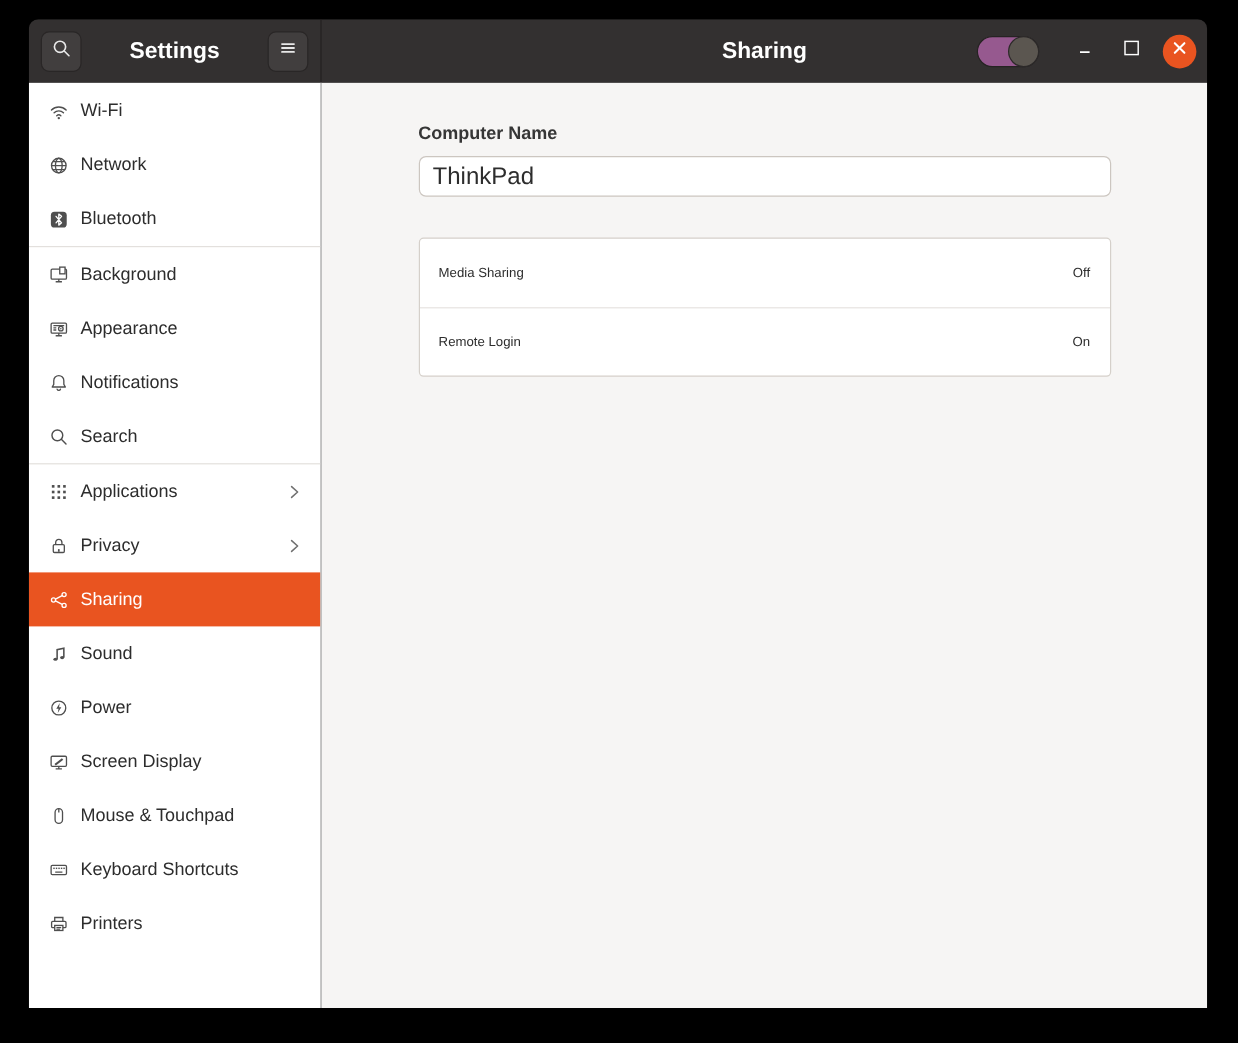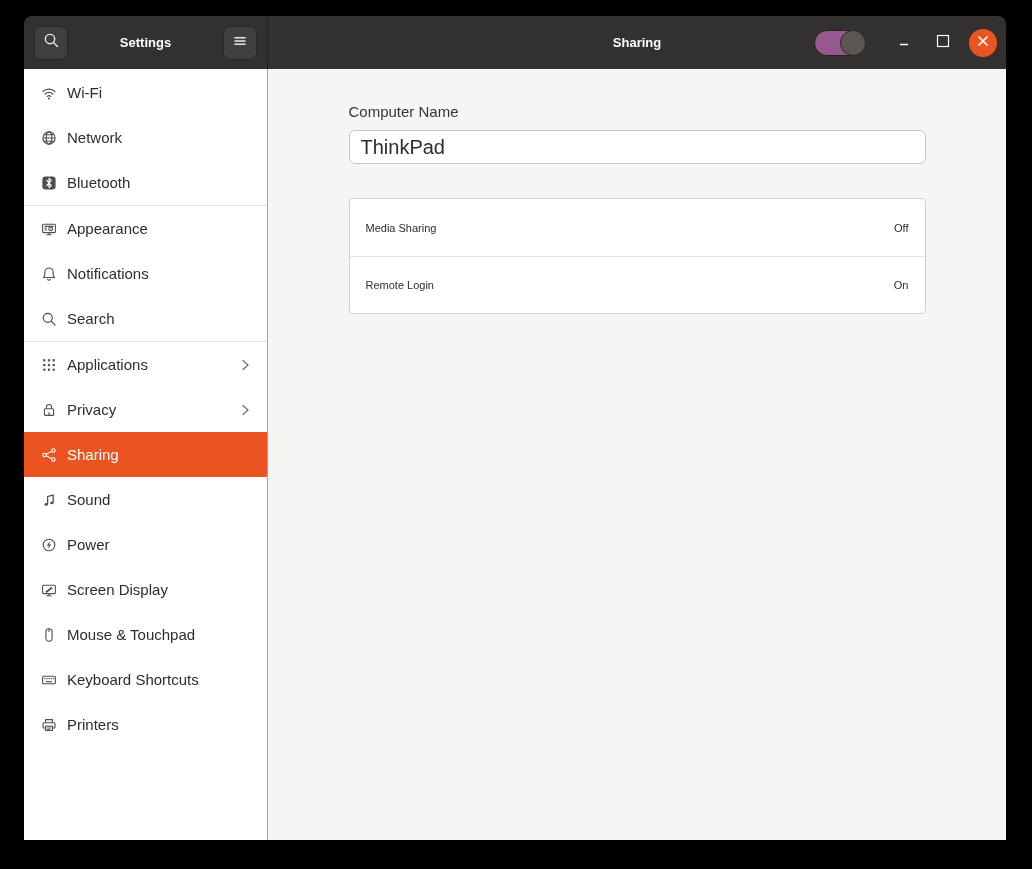--- a/index.html
+++ b/index.html
@@ -20,21 +20,21 @@
   .tb-left {
     width:244px; flex-shrink:0; display:flex; align-items:center;
     justify-content:space-between; padding:0 10px;
     border-right:1px solid #242121;
   }
   .tb-btn {
     width:34px; height:34px; background:#413e3e; border:1px solid #292626;
     border-radius:7px; display:flex; align-items:center; justify-content:center;
     cursor:pointer;
   }
-  .app-title,.page-title { color:#ffffff; font-weight:bold; font-size:13px; }
+  .app-title,.page-title { color:#ffffff; font-weight:bold; font-size:19px; }
   .tb-right { flex:1; position:relative; display:flex; align-items:center; }
   .page-title { position:absolute; left:50%; transform:translateX(-50%); }
   .controls { margin-left:auto; display:flex; align-items:center; padding-right:9px; }
   .switch {
     width:52px; height:26px; border-radius:13px; background:#96598F;
     border:1px solid #262323; position:relative; margin-right:12px; cursor:pointer;
   }
   .switch .knob {
     position:absolute; right:-1px; top:-1px; width:26px; height:26px;
     border-radius:50%; background:#5b5650; border:1px solid #2c2929;
@@ -61,21 +61,21 @@
   .nav-icon { width:16px; height:16px; color:#4f4f4f; flex-shrink:0; display:flex; }
   .nav-icon svg { width:16px; height:16px; }
   .nav-label { margin-left:10px; flex:1; white-space:nowrap; }
   .chevron { width:16px; height:16px; color:#707070; flex-shrink:0; }
   .nav-item.selected { background:#E95420; color:#fff; }
   .nav-item.selected .nav-icon { color:#fff; }
   .nav-sep { height:1px; background:#e3e0dd; }
   
   .main { flex:1; background:#f6f5f4; overflow:hidden; }
   .content { width:577px; margin:34px auto 0; }
-  .field-label { font-weight:normal; font-size:15px; color:#363636; }
+  .field-label { font-weight:bold; font-size:15px; color:#363636; }
   .name-input {
     margin-top:10px; width:100%; height:34px;
     border:1px solid #ccc6c0; border-radius:6px; background:#fff;
     padding:0 11px; font-size:20px; color:#2d2d2d;
     font-family:inherit; outline:none; display:block;
   }
   .card {
     margin-top:34px; background:#ffffff;
     border:1px solid #d5d0ca; border-radius:4px; overflow:hidden;
   }
@@ -172,20 +172,30 @@
           <svg viewBox="0 0 16 16">
               <rect x="1.4" y="1.4" width="13.2" height="13.2" rx="3" fill="currentColor"></rect>
               <path d="M5.7 5.3 L10.3 10.7 L8 12.6 V3.4 L10.3 5.3 L5.7 10.7" fill="none" stroke="#ffffff" stroke-width="1.1" stroke-linejoin="round" stroke-linecap="round"></path>
             </svg>
         </span>
         <span class="nav-label">Bluetooth</span>
       </div>
 
       <div class="nav-sep"></div>
 
+      <div class="nav-item">
+        <span class="nav-icon">
+          <svg viewBox="0 0 16 16" fill="none" stroke="currentColor" stroke-width="1.1">
+              <rect x="1.6" y="3.2" width="12.8" height="8.4" rx="1"></rect>
+              <path d="M8 11.6 v2 M5.4 13.8 h5.2"></path>
+              <rect x="8.8" y="1.6" width="4.4" height="5.6" fill="#ffffff"></rect>
+            </svg>
+        </span>
+        <span class="nav-label">Background</span>
+      </div>
 
       <div class="nav-item">
         <span class="nav-icon">
           <svg viewBox="0 0 16 16" fill="none" stroke="currentColor" stroke-width="1.1">
               <rect x="1.6" y="3.2" width="12.8" height="8.4" rx="1"></rect>
               <path d="M8 11.6 v2 M5.4 13.8 h5.2"></path>
               <path d="M3.5 5.4 h9 M3.5 7.2 h2.4 M3.5 9 h2.4"></path>
               <circle cx="9.7" cy="7.9" r="1.9"></circle>
               <circle cx="9.7" cy="7.9" r="0.65" fill="currentColor" stroke="none"></circle>
             </svg>

